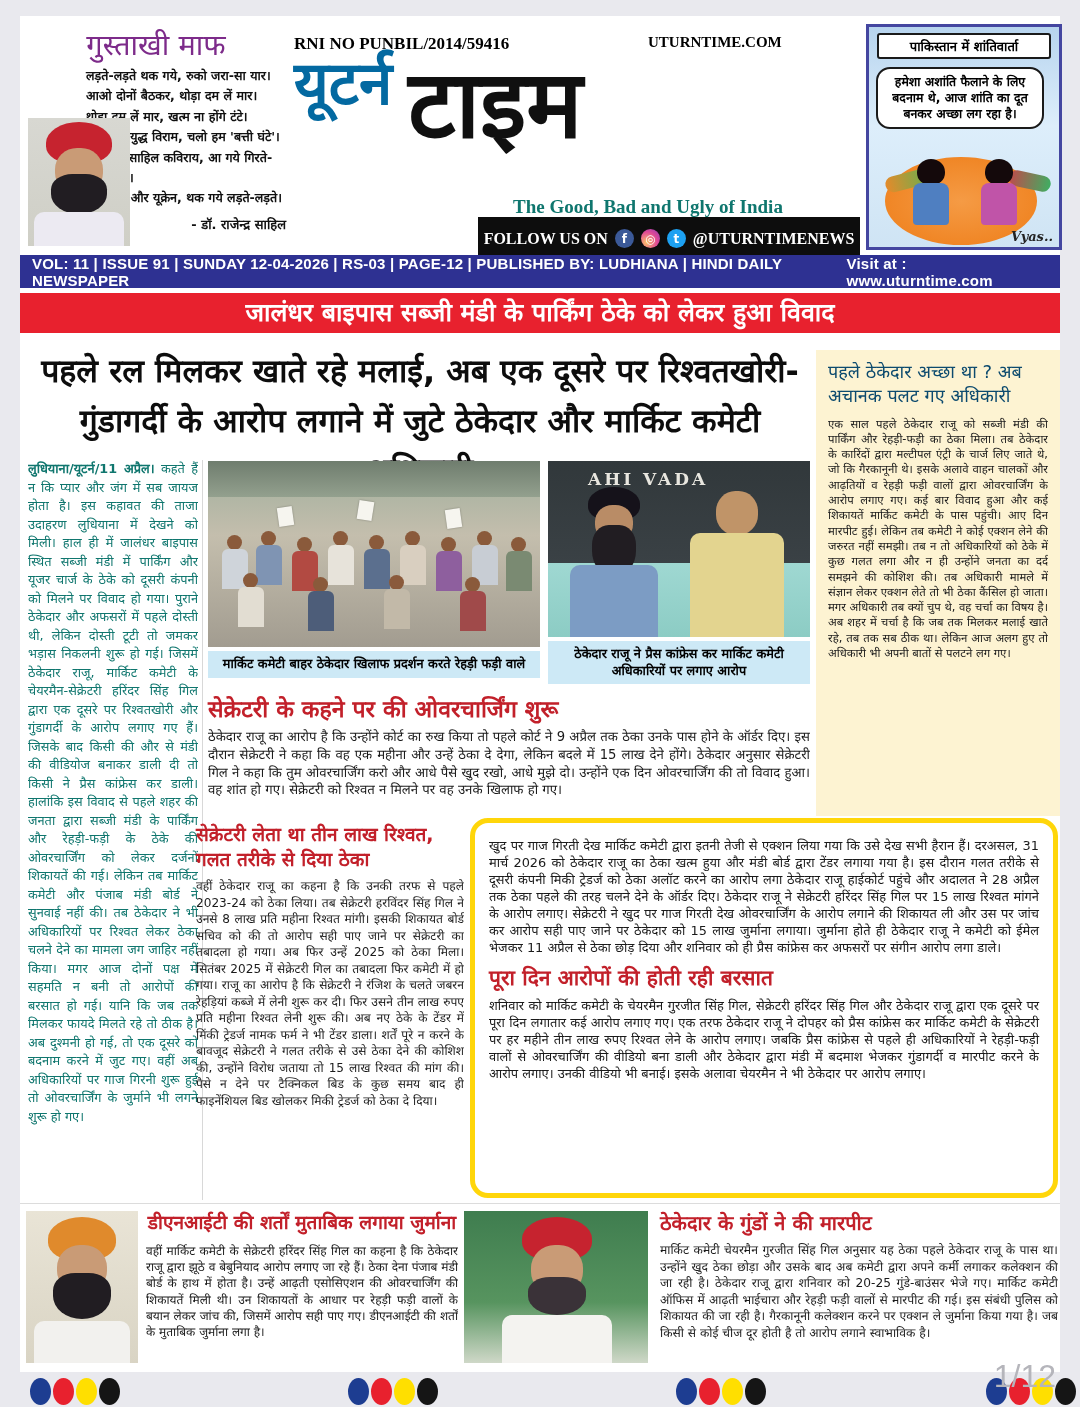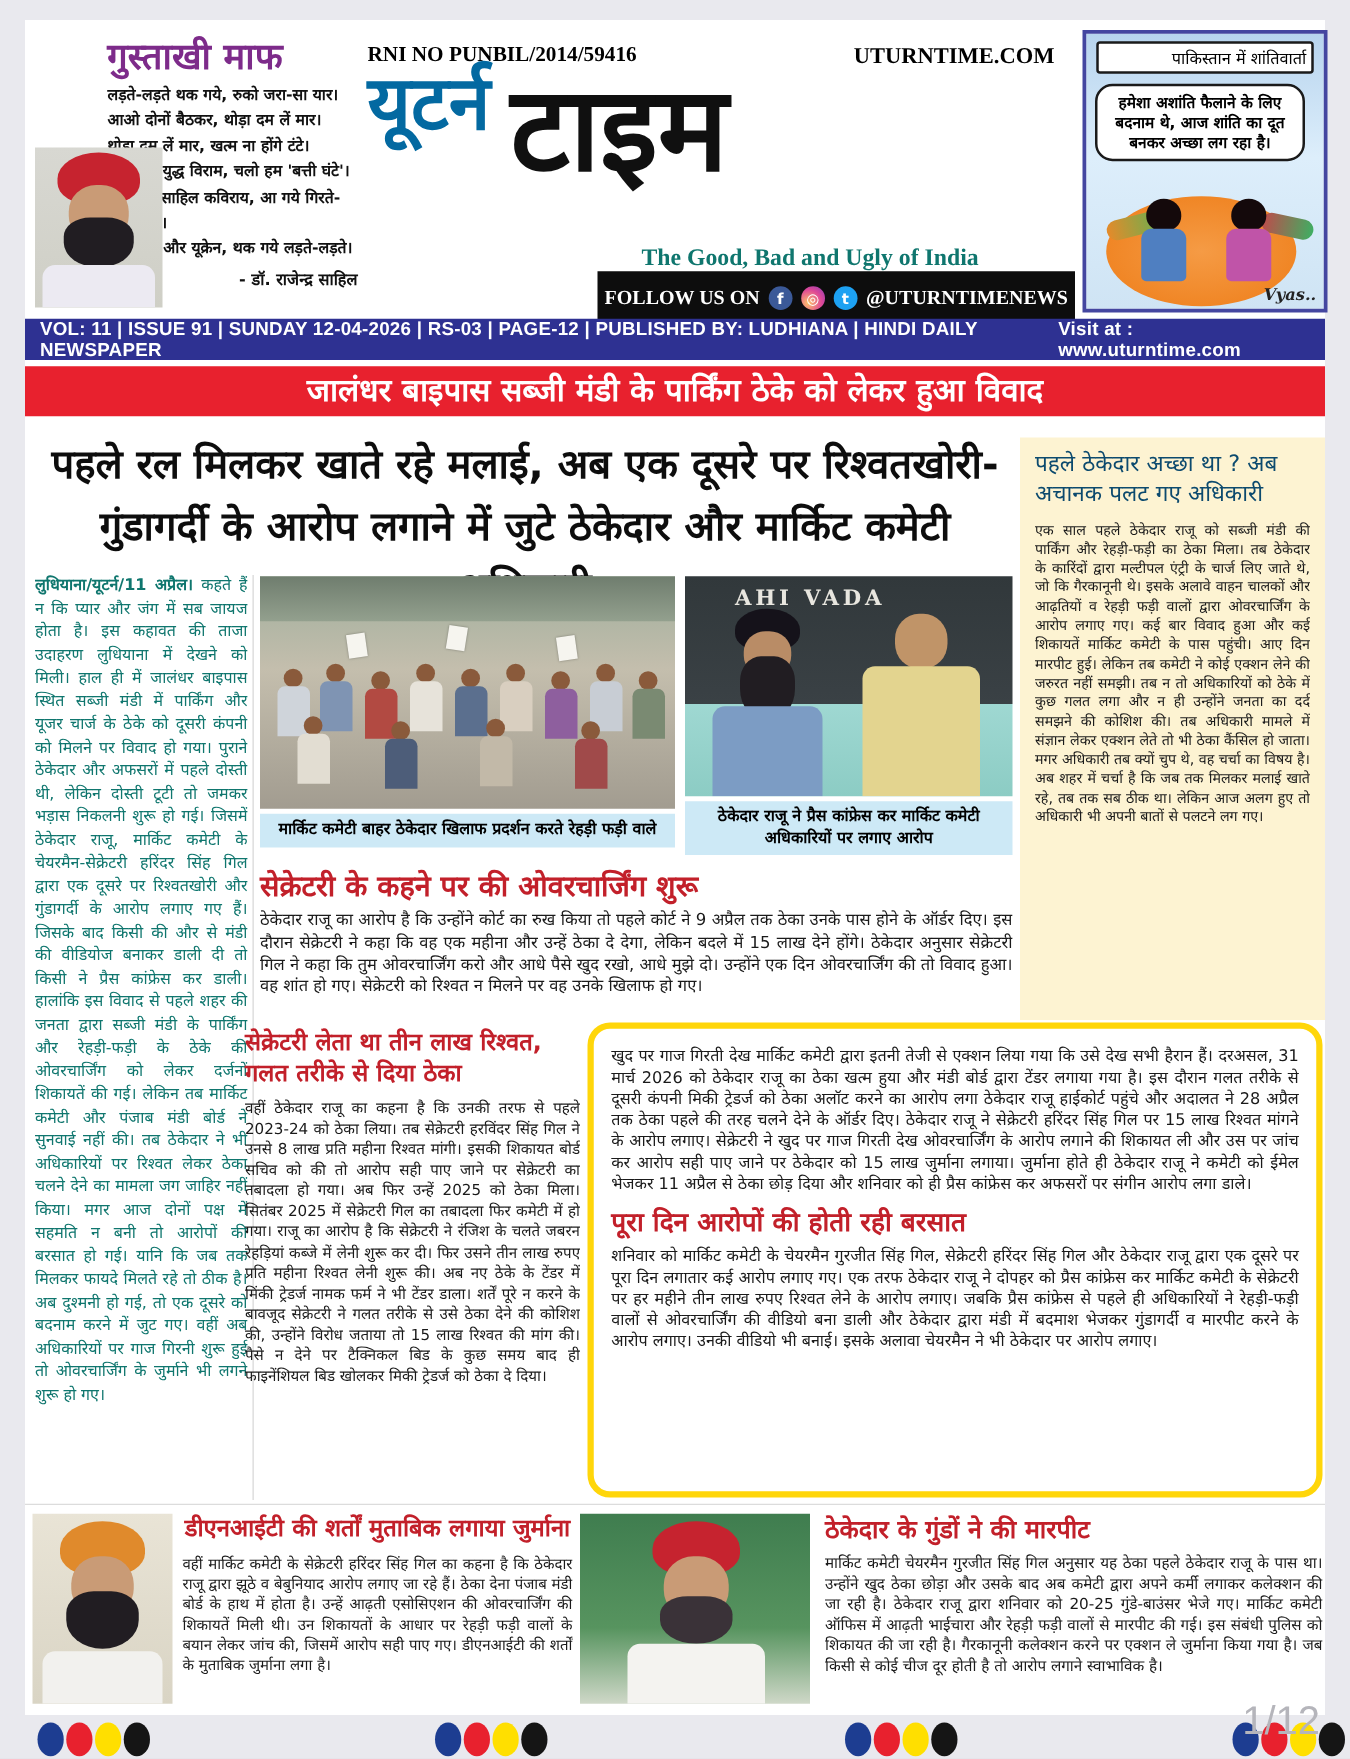--- a/index.html
+++ b/index.html
@@ -4,45 +4,45 @@
 <style>
   html,body{margin:0;padding:0;background:#d9d9de;}
   #page{position:relative;width:1080px;height:1407px;background:#e9e9ee;font-family:"DejaVu Sans",sans-serif;overflow:hidden;margin:0 auto;}
   .paper{position:absolute;left:20px;top:16px;width:1040px;height:1356px;background:#ffffff;}
   .abs{position:absolute;}
   .serif{font-family:"Liberation Serif",serif;}
   .jtext{text-align:justify;text-justify:inter-word;}
   .ovh{overflow:hidden;}
 
   
-  .gust-title{left:30px;top:24px;width:252px;text-align:center;font-weight:bold;font-size:29px;color:#7d2b8a;}
+  .gust-title{left:30px;top:24px;width:252px;text-align:center;font-weight:normal;font-size:29px;color:#7d2b8a;}
   .gust-poem{left:86px;top:66px;width:200px;font-weight:bold;font-size:12.6px;line-height:1.62;color:#111;}
   .gust-author{text-align:right;margin-top:5px;font-weight:bold;font-size:13px;}
   .portrait{position:absolute;overflow:hidden;background:linear-gradient(180deg,#d8d8d2,#cfcfc6);}
   .gust-photo{left:28px;top:118px;width:102px;height:128px;}
   .t-shape{position:absolute;border-radius:50% 50% 42% 42%;}
   .f-shape{position:absolute;border-radius:46%;background:#c99b76;}
   .b-shape{position:absolute;border-radius:38% 38% 50% 50%;background:#211d22;}
   .s-shape{position:absolute;border-radius:10px 10px 0 0;}
 
   .rni{left:294px;top:34px;font-weight:bold;font-size:17px;}
-  .site{left:648px;top:34px;font-weight:bold;font-size:18px;margin-left:35px;}
+  .site{left:648px;top:34px;font-weight:bold;font-size:15px;}
   .mast{left:294px;top:44px;width:570px;display:flex;gap:16px;align-items:flex-start;line-height:1.3;}
   .m1{font-weight:bold;font-size:60px;color:#0369a1;}
   .m2{font-weight:bold;font-size:94px;color:#101010;}
   .tagline{left:436px;top:196px;width:424px;text-align:center;font-weight:bold;font-size:19px;color:#0f766e;}
   .followbar{left:478px;top:217px;width:382px;height:43px;background:#0d0d0d;color:#fff;display:flex;align-items:center;justify-content:center;gap:7px;font-weight:bold;font-size:16px;}
   .ic{width:19px;height:19px;border-radius:50%;display:flex;align-items:center;justify-content:center;font-size:12px;font-weight:bold;color:#fff;font-family:"DejaVu Sans",sans-serif;}
   .ic-fb{background:#3b5998;}
   .ic-ig{background:radial-gradient(circle at 30% 70%,#fdc468,#df4996 55%,#8a3ab9);}
   .ic-tw{background:#1da1f2;}
 
   
   .cartoon{left:866px;top:24px;width:196px;height:226px;border:3px solid#4446a0;background:linear-gradient(180deg,#b7d4ee 0%,#ddeefb 45%,#cfe4f4 100%);box-sizing:border-box;}
-  .c-title{position:absolute;top:6px;left:8px;right:8px;background:#fff;border:2px solid #1a1a1a;border-radius:3px;font-weight:normal;font-size:13px;text-align:right;padding:2px 4px;}
+  .c-title{position:absolute;top:6px;left:8px;right:8px;background:#fff;border:2px solid #1a1a1a;border-radius:3px;font-weight:bold;font-size:13px;text-align:center;padding:2px 16px;}
   .c-bubble{position:absolute;top:40px;left:7px;width:168px;background:#fff;border:2px solid #1a1a1a;border-radius:14px;padding:5px 4px;font-weight:bold;font-size:12.4px;text-align:center;box-sizing:border-box;line-height:1.3;}
   .c-sun{position:absolute;left:16px;top:130px;width:152px;height:88px;background:radial-gradient(#f59b45,#ee7d18);border-radius:50%;}
   .c-head{position:absolute;width:28px;height:26px;background:#14090b;border-radius:50% 50% 46% 46%;}
   .c-body{position:absolute;width:36px;height:42px;border-radius:8px 8px 4px 4px;}
   .c-bundle{position:absolute;width:42px;height:16px;border-radius:8px;}
   .c-sign{position:absolute;right:6px;bottom:3px;font-style:italic;font-size:13px;font-weight:bold;color:#222;font-family:"DejaVu Serif",serif;}
 
   
   .infobar{left:20px;top:255px;width:1040px;height:33px;background:#2e3192;color:#fff;display:flex;align-items:center;justify-content:space-between;padding:0 12px;box-sizing:border-box;font-weight:bold;font-size:15px;font-family:"Liberation Sans",sans-serif;letter-spacing:.2px;}
   .banner{left:20px;top:293px;width:1040px;height:40px;background:#e8212e;color:#fff;font-weight:bold;font-size:25px;text-align:center;line-height:40px;}

